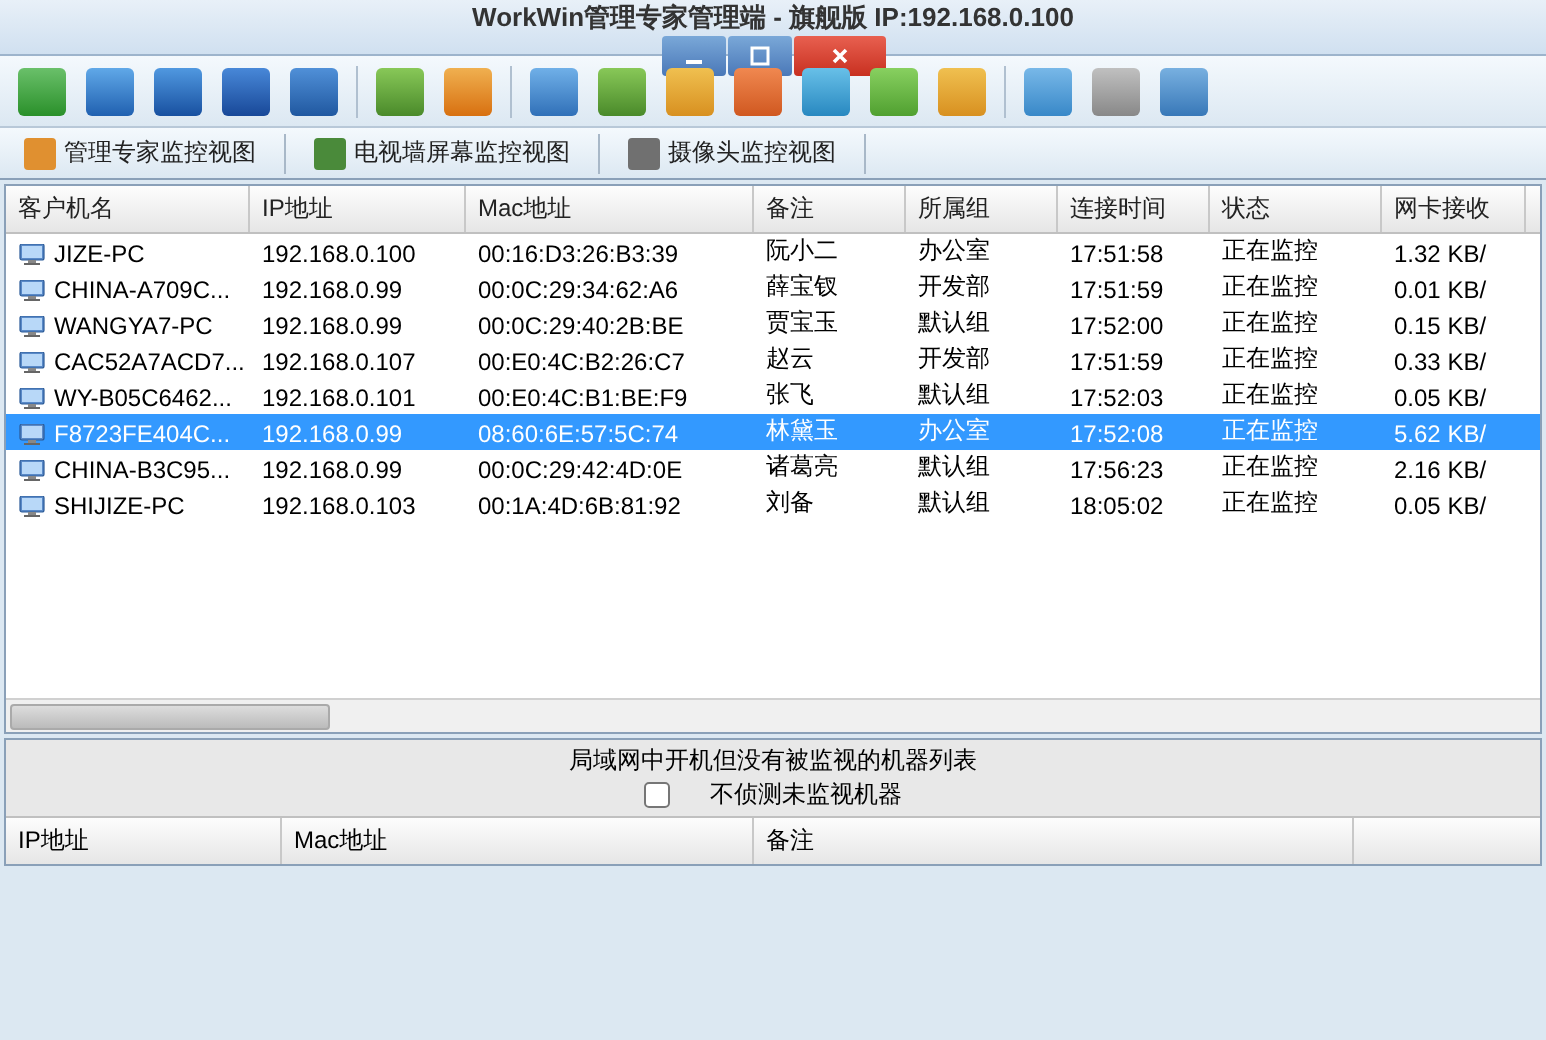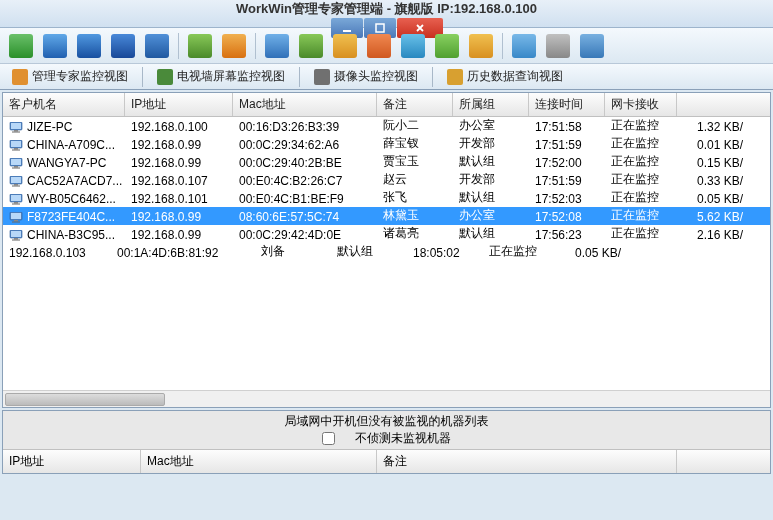--- a/index.html
+++ b/index.html
@@ -21,21 +21,21 @@
 .ico { width: 24px; height: 24px; border-radius: 3px; }
 .sep { width: 1px; height: 26px; background: #b0c0d0; margin: 0 2px; }
 
 
 .toolbar2 { height: 26px; background: linear-gradient(#f4f9fd,#dce8f2); border-bottom: 1px solid #8aa0b8; display: flex; align-items: center; padding: 0 6px; gap: 8px; }
 .tab { display: flex; align-items: flex-end; gap: 4px; padding: 2px 6px; cursor: pointer; color: #222; }
 .tab .tico { width: 16px; height: 16px; border-radius: 2px; }
 .vsep { width: 1px; height: 20px; background: #a8b8c8; }
 
 
-.tablewrap { height: 316px; background: #fff; border: 1px solid #8aa0b8; margin: 2px; display: flex; flex-direction: column; }
+.tablewrap { height: 275px; background: #fff; border: 1px solid #8aa0b8; margin: 2px; display: flex; flex-direction: column; }
 .thead { display: flex; background: linear-gradient(#fdfdfd,#e6e6e6); border-bottom: 1px solid #c0c0c0; }
 .th { padding: 3px 6px; border-right: 1px solid #c8c8c8; font-weight: normal; color: #222; white-space: nowrap; overflow: hidden; }
 .tbody { flex: 1; overflow: hidden; background: #fff; }
 .tr { display: flex; height: 18px; align-items: flex-end; }
 .tr.sel { background: #3399ff; color: #fff; }
 .td { padding: 1px 6px; white-space: nowrap; overflow: hidden; display: flex; align-items: center; gap: 4px; }
 .pcicon { width: 14px; height: 11px; display: inline-block; }
 .pcicon svg { display: block; }
 .c0 { width: 122px; } .c1 { width: 108px; } .c2 { width: 144px; } .c3 { width: 76px; } .c4 { width: 76px; } .c5 { width: 76px; } .c6 { width: 86px; } .c7 { width: 72px; }
 
@@ -143,34 +143,31 @@
   <div class="tab">
     <div class="tico" style="background:#4a8a3a"></div>
     <span>电视墙屏幕监控视图</span>
   </div>
   <div class="vsep"></div>
   <div class="tab">
     <div class="tico" style="background:#707070"></div>
     <span>摄像头监控视图</span>
   </div>
   <div class="vsep"></div>
-  <div class="tab">
-    <div class="tico" style="background:#d8a030"></div>
-    <span>历史数据查询视图</span>
-  </div>
 </div>
 
 <div class="tablewrap">
   <div class="thead">
     <div class="th c0">客户机名</div>
     <div class="th c1">IP地址</div>
     <div class="th c2">Mac地址</div>
     <div class="th c3">备注</div>
     <div class="th c4">所属组</div>
     <div class="th c5">连接时间</div>
+    <div class="th c6">状态</div>
     <div class="th c7">网卡接收</div>
   </div>
   <div class="tbody" id="tbody">
       <div class="tr">
         <div class="td c0">
           <span class="pcicon">
             <svg width="14" height="11" viewBox="0 0 14 11">
               <rect x="1" y="0" width="12" height="8" rx="1" fill="#5a8ac8" stroke="#2a5a98" stroke-width="0.6"></rect>
               <rect x="2" y="1" width="10" height="6" fill="#b8d8f8"></rect>
               <rect x="5" y="8" width="4" height="1.5" fill="#888"></rect>
@@ -301,20 +298,31 @@
         </div>
         <div class="td c1">192.168.0.99</div>
         <div class="td c2">00:0C:29:42:4D:0E</div>
         <div class="td c3">诸葛亮</div>
         <div class="td c4">默认组</div>
         <div class="td c5">17:56:23</div>
         <div class="td c6">正在监控</div>
         <div class="td c7">2.16 KB/</div>
       </div>
       <div class="tr">
+        <div class="td c0">
+          <span class="pcicon">
+            <svg width="14" height="11" viewBox="0 0 14 11">
+              <rect x="1" y="0" width="12" height="8" rx="1" fill="#5a8ac8" stroke="#2a5a98" stroke-width="0.6"></rect>
+              <rect x="2" y="1" width="10" height="6" fill="#b8d8f8"></rect>
+              <rect x="5" y="8" width="4" height="1.5" fill="#888"></rect>
+              <rect x="3" y="9.5" width="8" height="1" fill="#666"></rect>
+            </svg>
+          </span>
+          <span>SHIJIZE-PC</span>
+        </div>
         <div class="td c1">192.168.0.103</div>
         <div class="td c2">00:1A:4D:6B:81:92</div>
         <div class="td c3">刘备</div>
         <div class="td c4">默认组</div>
         <div class="td c5">18:05:02</div>
         <div class="td c6">正在监控</div>
         <div class="td c7">0.05 KB/</div>
       </div>
     </div>
   <div class="hscroll">

